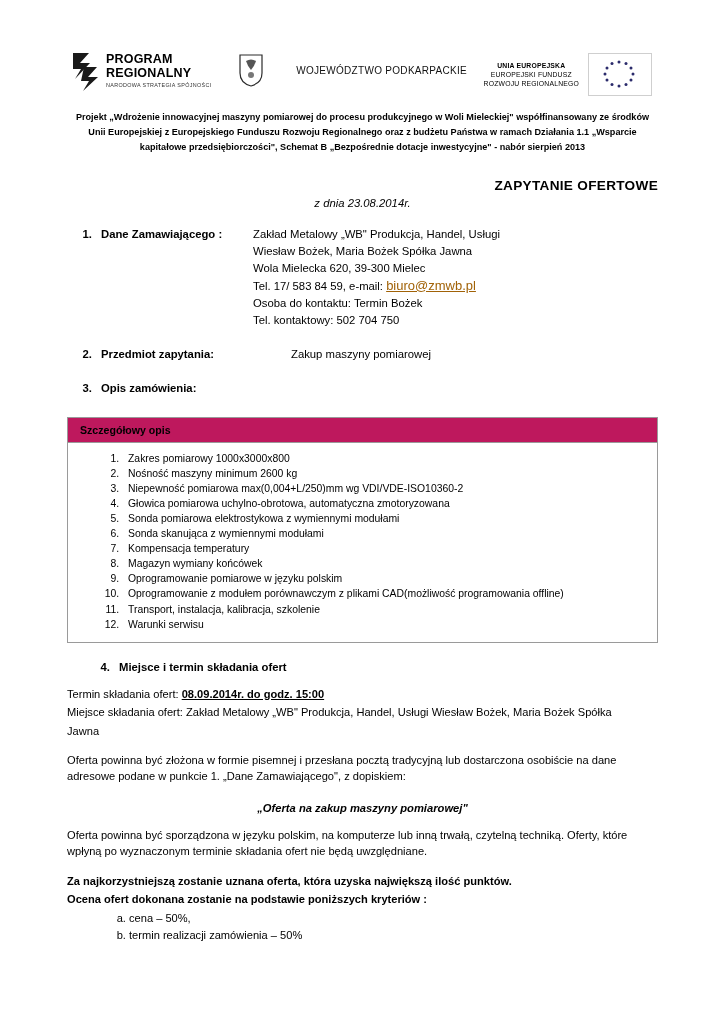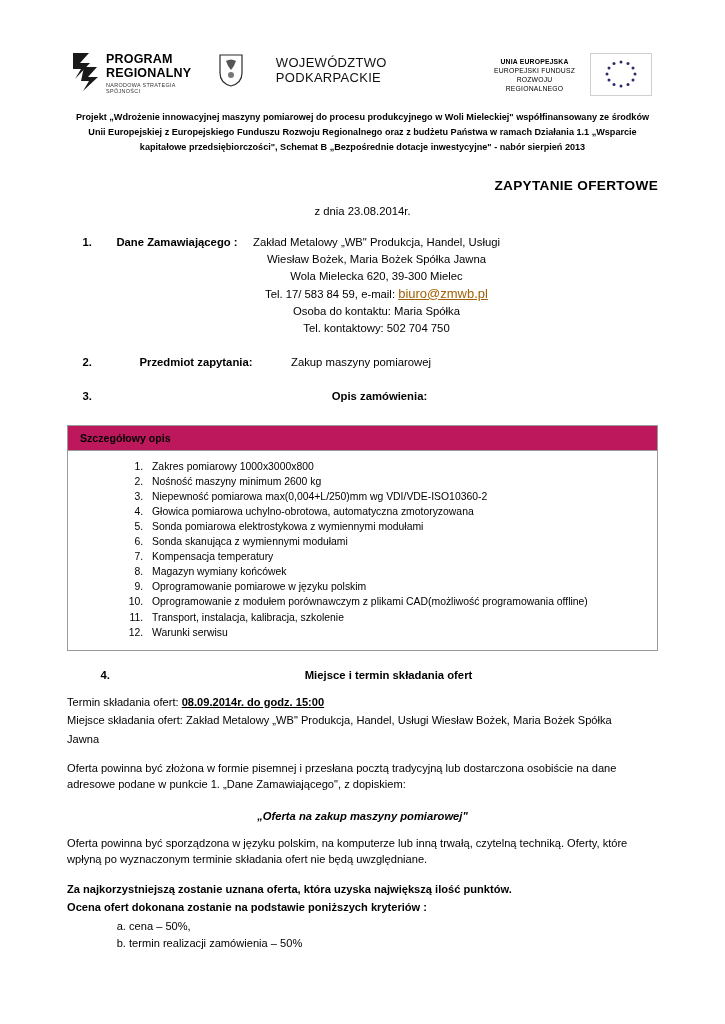--- a/index.html
+++ b/index.html
@@ -78,21 +78,21 @@
     display: flex;
     align-items: center;
     gap: 8px;
     margin-left: 10px;
   }
   .woj-crest {
     width: 26px;
     height: 34px;
   }
   .woj-label {
-    font-size: 13px;
+    font-size: 10px;
     letter-spacing: 0.3px;
     color: #111;
     margin-left: 24px;
   }
 
   
   .eu-logo {
     display: flex;
     align-items: center;
     gap: 9px;
@@ -124,23 +124,24 @@
 
   
   .doc-title {
     margin-top: 22px;
     text-align: right;
     font-size: 13.6px;
     font-weight: bold;
     letter-spacing: 0.3px;
   }
   .doc-date {
-    margin-top: 12px;
+    margin-top: 4px;
     text-align: center;
     font-size: 11.3px;
+    font-style: italic;
   }
 
   
   .sec {
     display: flex;
     margin-top: 17px;
     font-size: 11.3px;
     line-height: 17px;
   }
   .sec-num {
@@ -150,21 +151,20 @@
     padding-right: 9px;
     font-weight: bold;
     box-sizing: border-box;
   }
   .sec-label {
     font-weight: bold;
     white-space: nowrap;
   }
   .sec-body {
     flex: 1;
-    text-align: center;
   }
   .addr-line { white-space: nowrap; }
   .addr-block {
     margin-left: 0;
   }
   .sec1-wrap {
     display: flex;
   }
   .sec1-label {
     width: 152px;
@@ -202,21 +202,20 @@
     background: #ffffff;
   }
   ol.req-list {
     margin: 0;
     padding-left: 44px;
     font-size: 10.4px;
     line-height: 15.1px;
   }
   ol.req-list li {
     padding-left: 6px;
-    margin-left: 24px;
   }
 
   
   .sec4 {
     margin-top: 18px;
     display: flex;
     font-size: 11.3px;
     font-weight: bold;
   }
   .sec4 .sec-num { width: 52px; flex: 0 0 52px; }
@@ -317,21 +316,21 @@
       <div class="sec-body">
         <div class="sec1-wrap">
           <div class="sec1-label">Dane Zamawiającego :</div>
           <div class="addr-block">
             <div class="addr-line">Zakład Metalowy „WB" Produkcja, Handel, Usługi</div>
             <div class="addr-line">Wiesław Bożek, Maria Bożek Spółka Jawna</div>
             <div class="addr-line">Wola Mielecka 620, 39-300 Mielec</div>
             <div class="addr-line">
               <span>Tel. 17/ 583 84 59, e-mail: </span><a class="mail-link" href="#">biuro@zmwb.pl</a>
             </div>
-            <div class="addr-line">Osoba do kontaktu: Maria Spółka</div>
+            <div class="addr-line">Osoba do kontaktu: Termin Bożek</div>
             <div class="addr-line">Tel. kontaktowy: 502 704 750</div>
           </div>
         </div>
       </div>
     </div>
 
     <div class="sec">
       <div class="sec-num">2.</div>
       <div class="sec-body" style="display:flex;">
         <div class="sec2-label">Przedmiot zapytania:</div>

